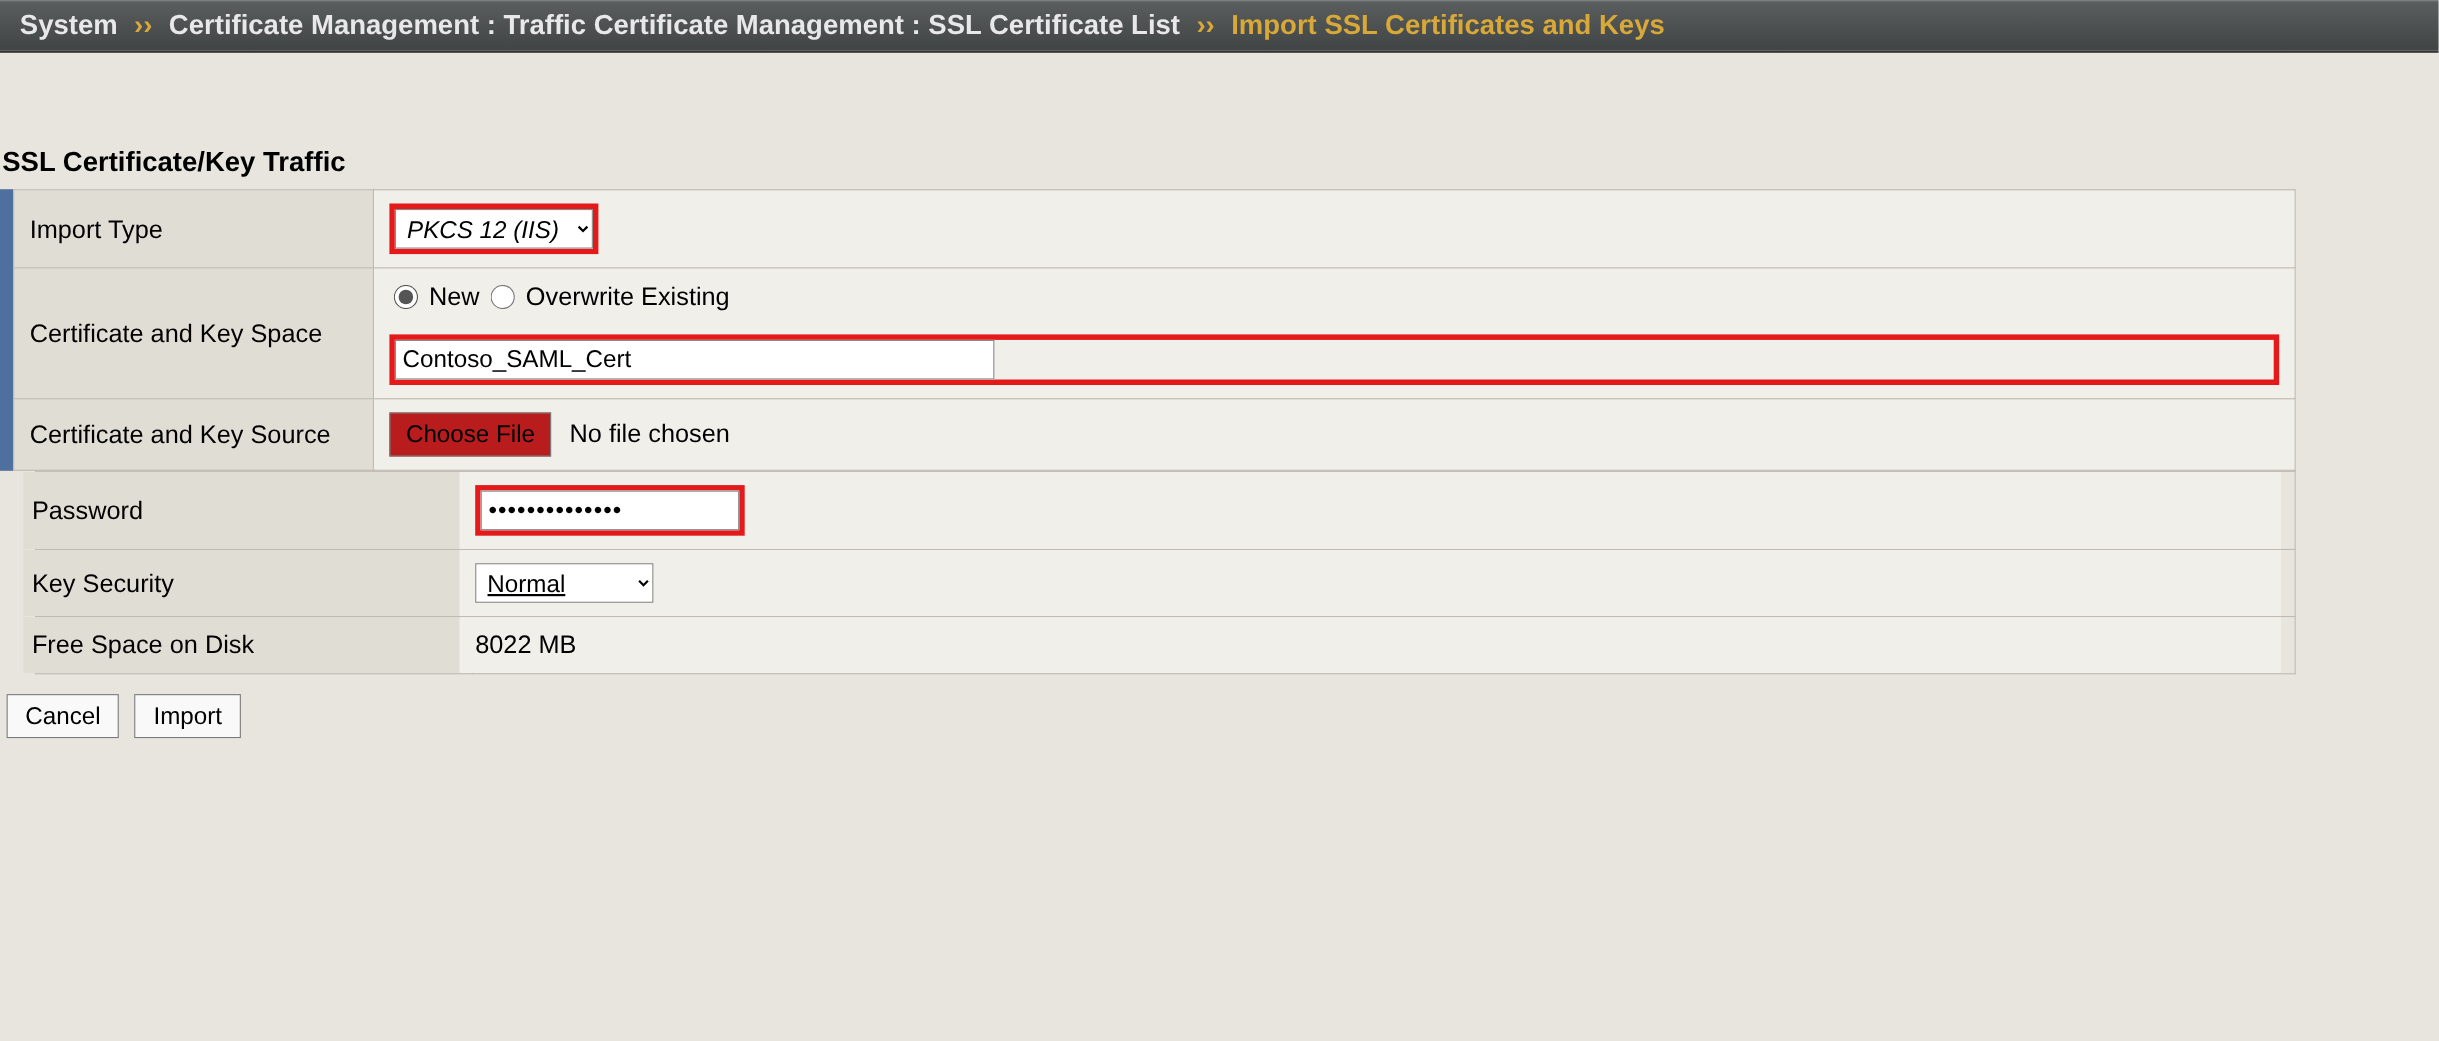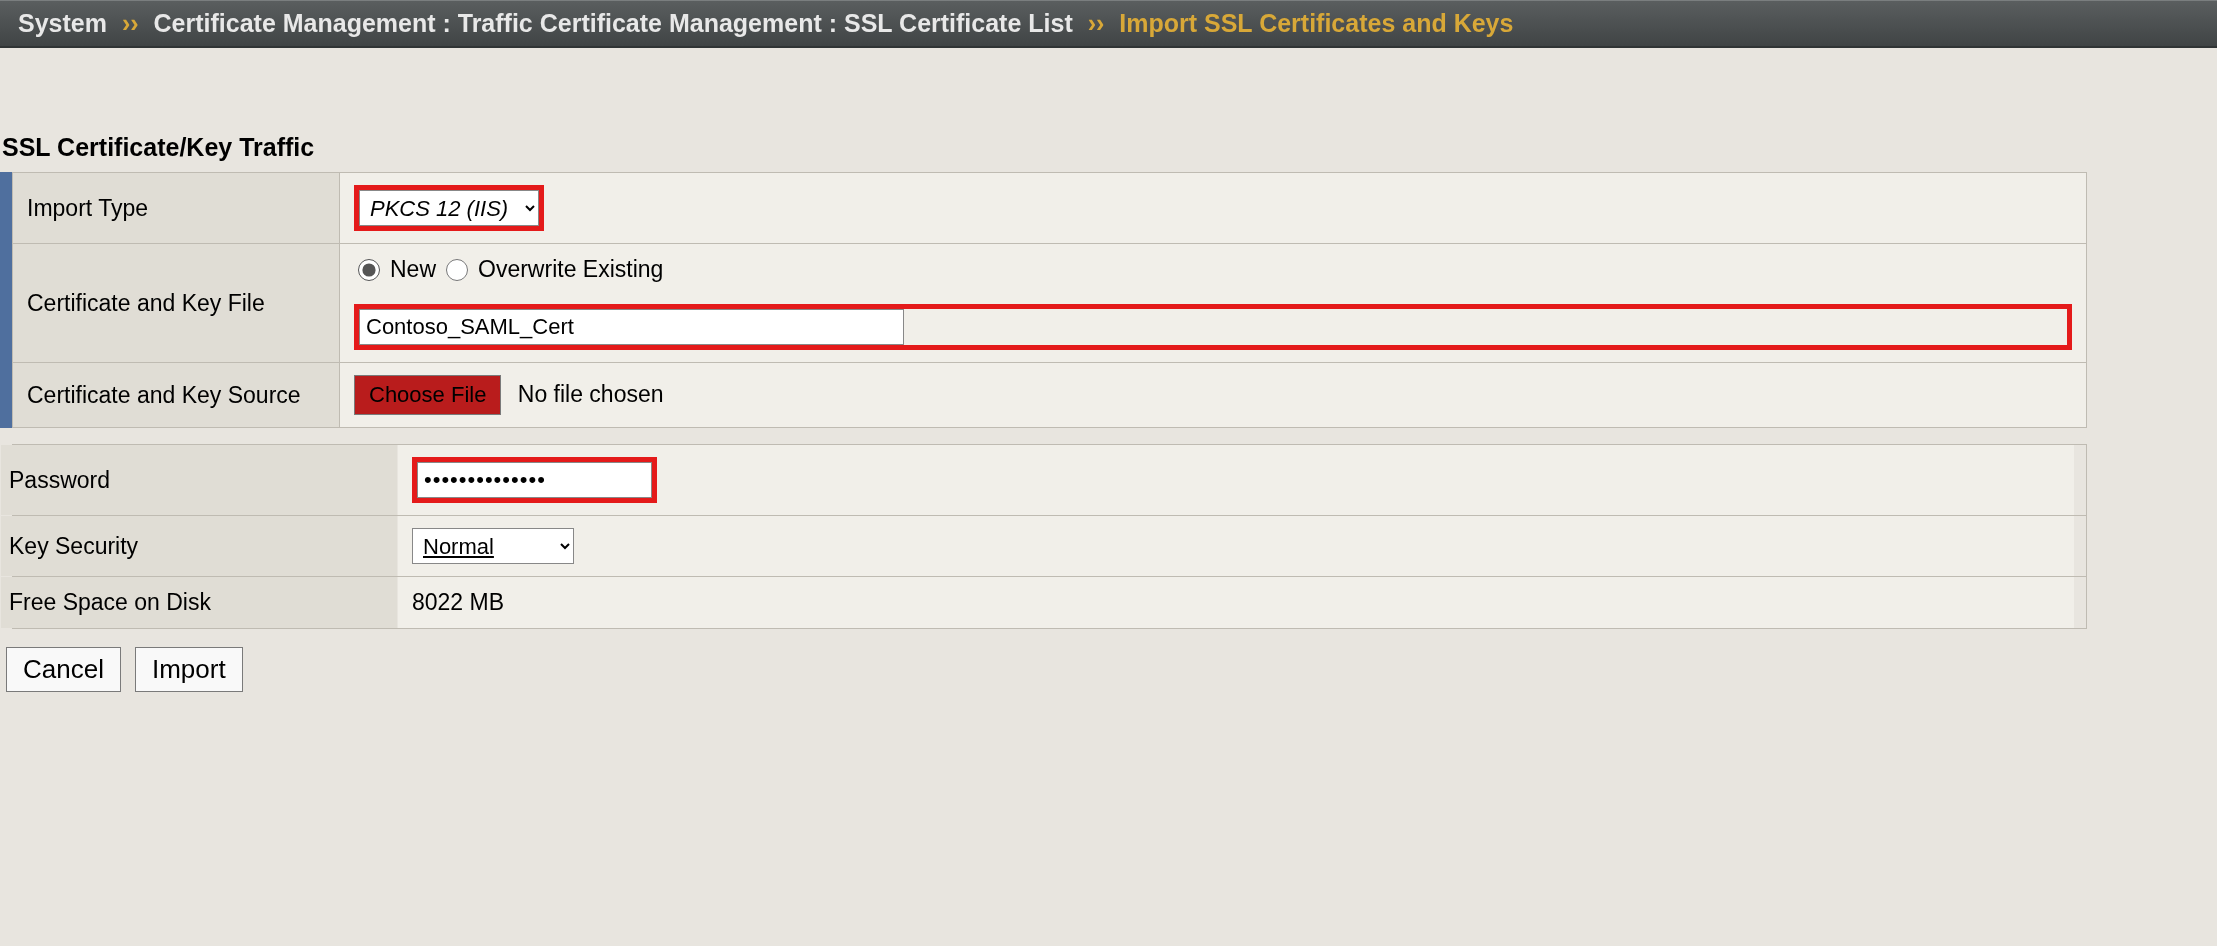--- a/index.html
+++ b/index.html
@@ -122,21 +122,21 @@
       width: 162px;
       text-decoration: underline;
     }
     .btn-row {
       padding: 18px 6px;
       display: flex;
       gap: 14px;
     }
     .btn {
       font-family: inherit;
-      font-size: 26px;
+      font-size: 22px;
       background: #f9f9f9;
       border: 1px solid #7a7a7a;
       padding: 6px 16px;
       cursor: pointer;
     }
   </style>
 </head>
 <body>
 
 <div class="breadcrumb">
@@ -159,21 +159,21 @@
       <td class="label">Import Type</td>
       <td class="field">
         <span class="hl-red">
           <select class="import-type-select">
             <option>PKCS 12 (IIS)</option>
           </select>
         </span>
       </td>
     </tr>
     <tr>
-      <td class="label">Certificate and Key File</td>
+      <td class="label">Certificate and Key Space</td>
       <td class="field">
         <div class="name-row">
           <div class="radio-row">
             <input type="radio" name="nm" checked="" style="">
             <span>New</span>
             <input type="radio" name="nm" style="">
             <span>Overwrite Existing</span>
           </div>
           <span class="hl-red">
             <input type="text" class="cert-name-input" value="Contoso_SAML_Cert" style="">
@@ -185,21 +185,21 @@
       <td class="label">Certificate and Key Source</td>
       <td class="field">
         <button class="file-btn">Choose File</button>
         <span class="no-file">No file chosen</span>
       </td>
     </tr>
   </tbody>
     </table>
 </div>
 
-<div class="form-wrap" style="margin-top:16px;">
+<div class="form-wrap" style="margin-top:0;gap:20px;">
   <div style="flex:0 0 12px; background:transparent;"></div>
   <table class="form" style="border-top:none;">
     <tbody>
         <tr>
       <td class="label" style="border-left:1px solid #bfbbb2; margin-left:-12px; position:relative; left:-12px; padding-left:8px; width:397px;">Password</td>
       <td class="field" style="position:relative; left:-12px;">
         <span class="hl-red">
           <input type="password" class="password-input" value="••••••••••••••" style="">
         </span>
       </td>

